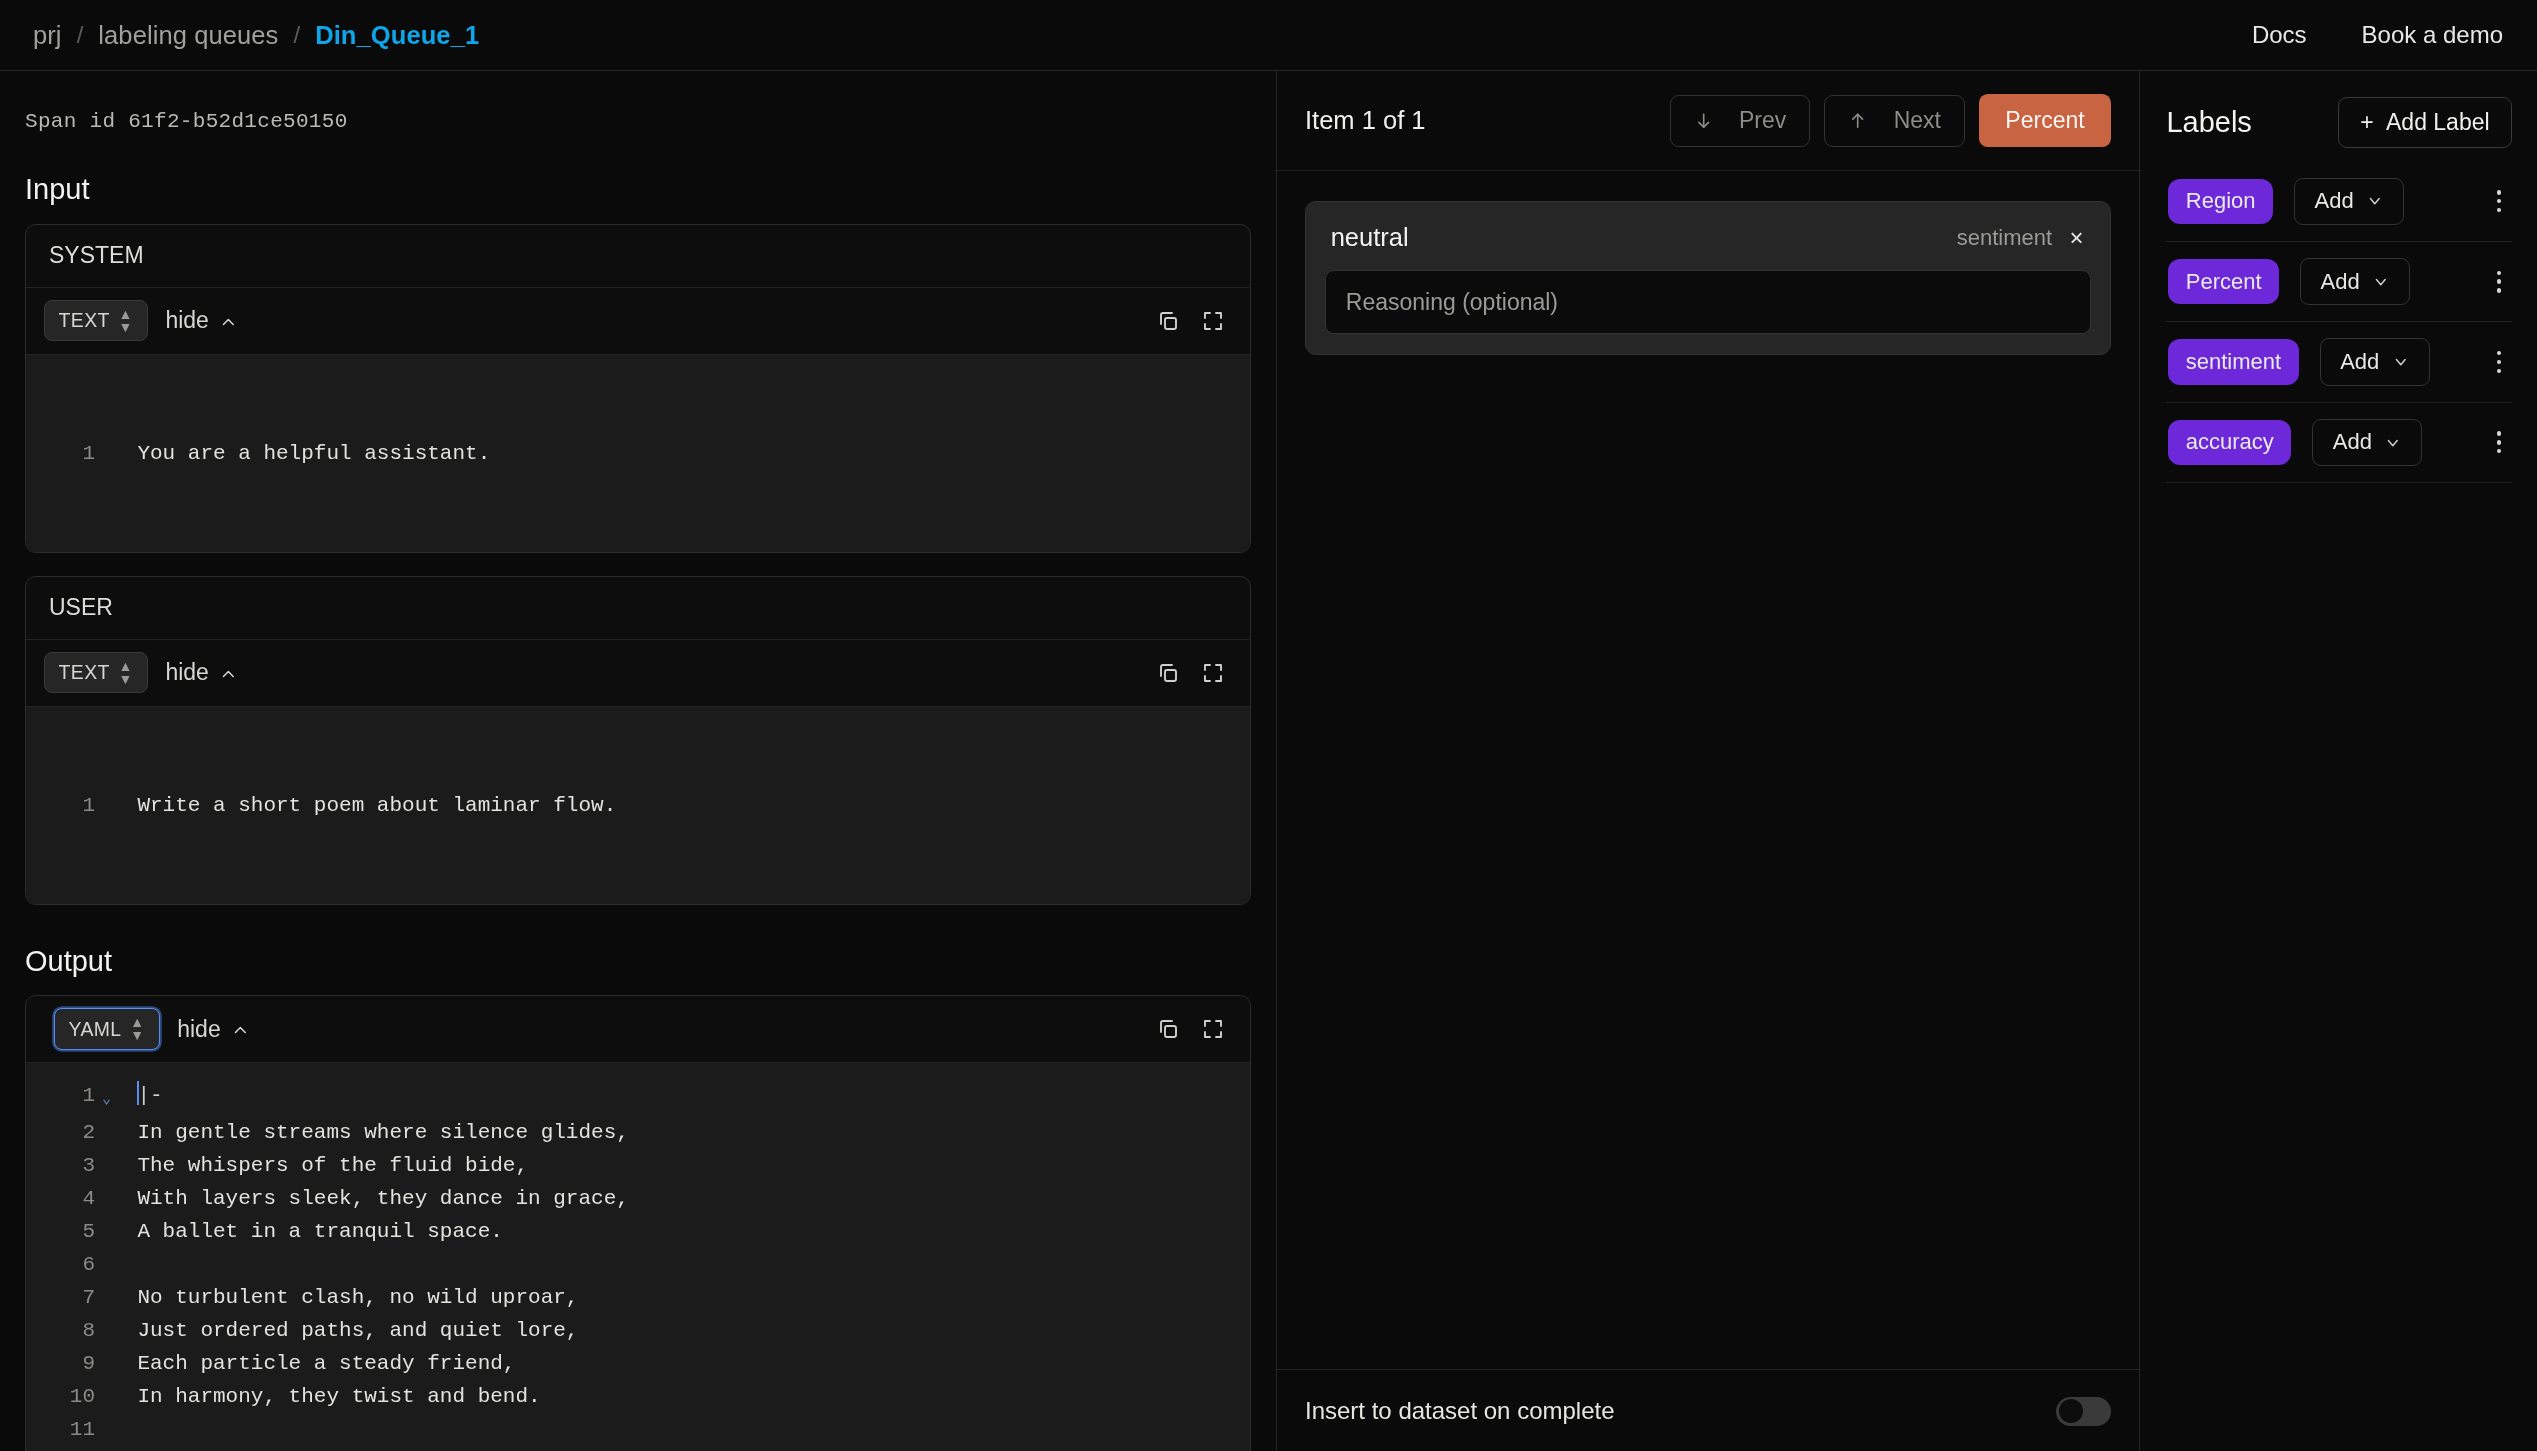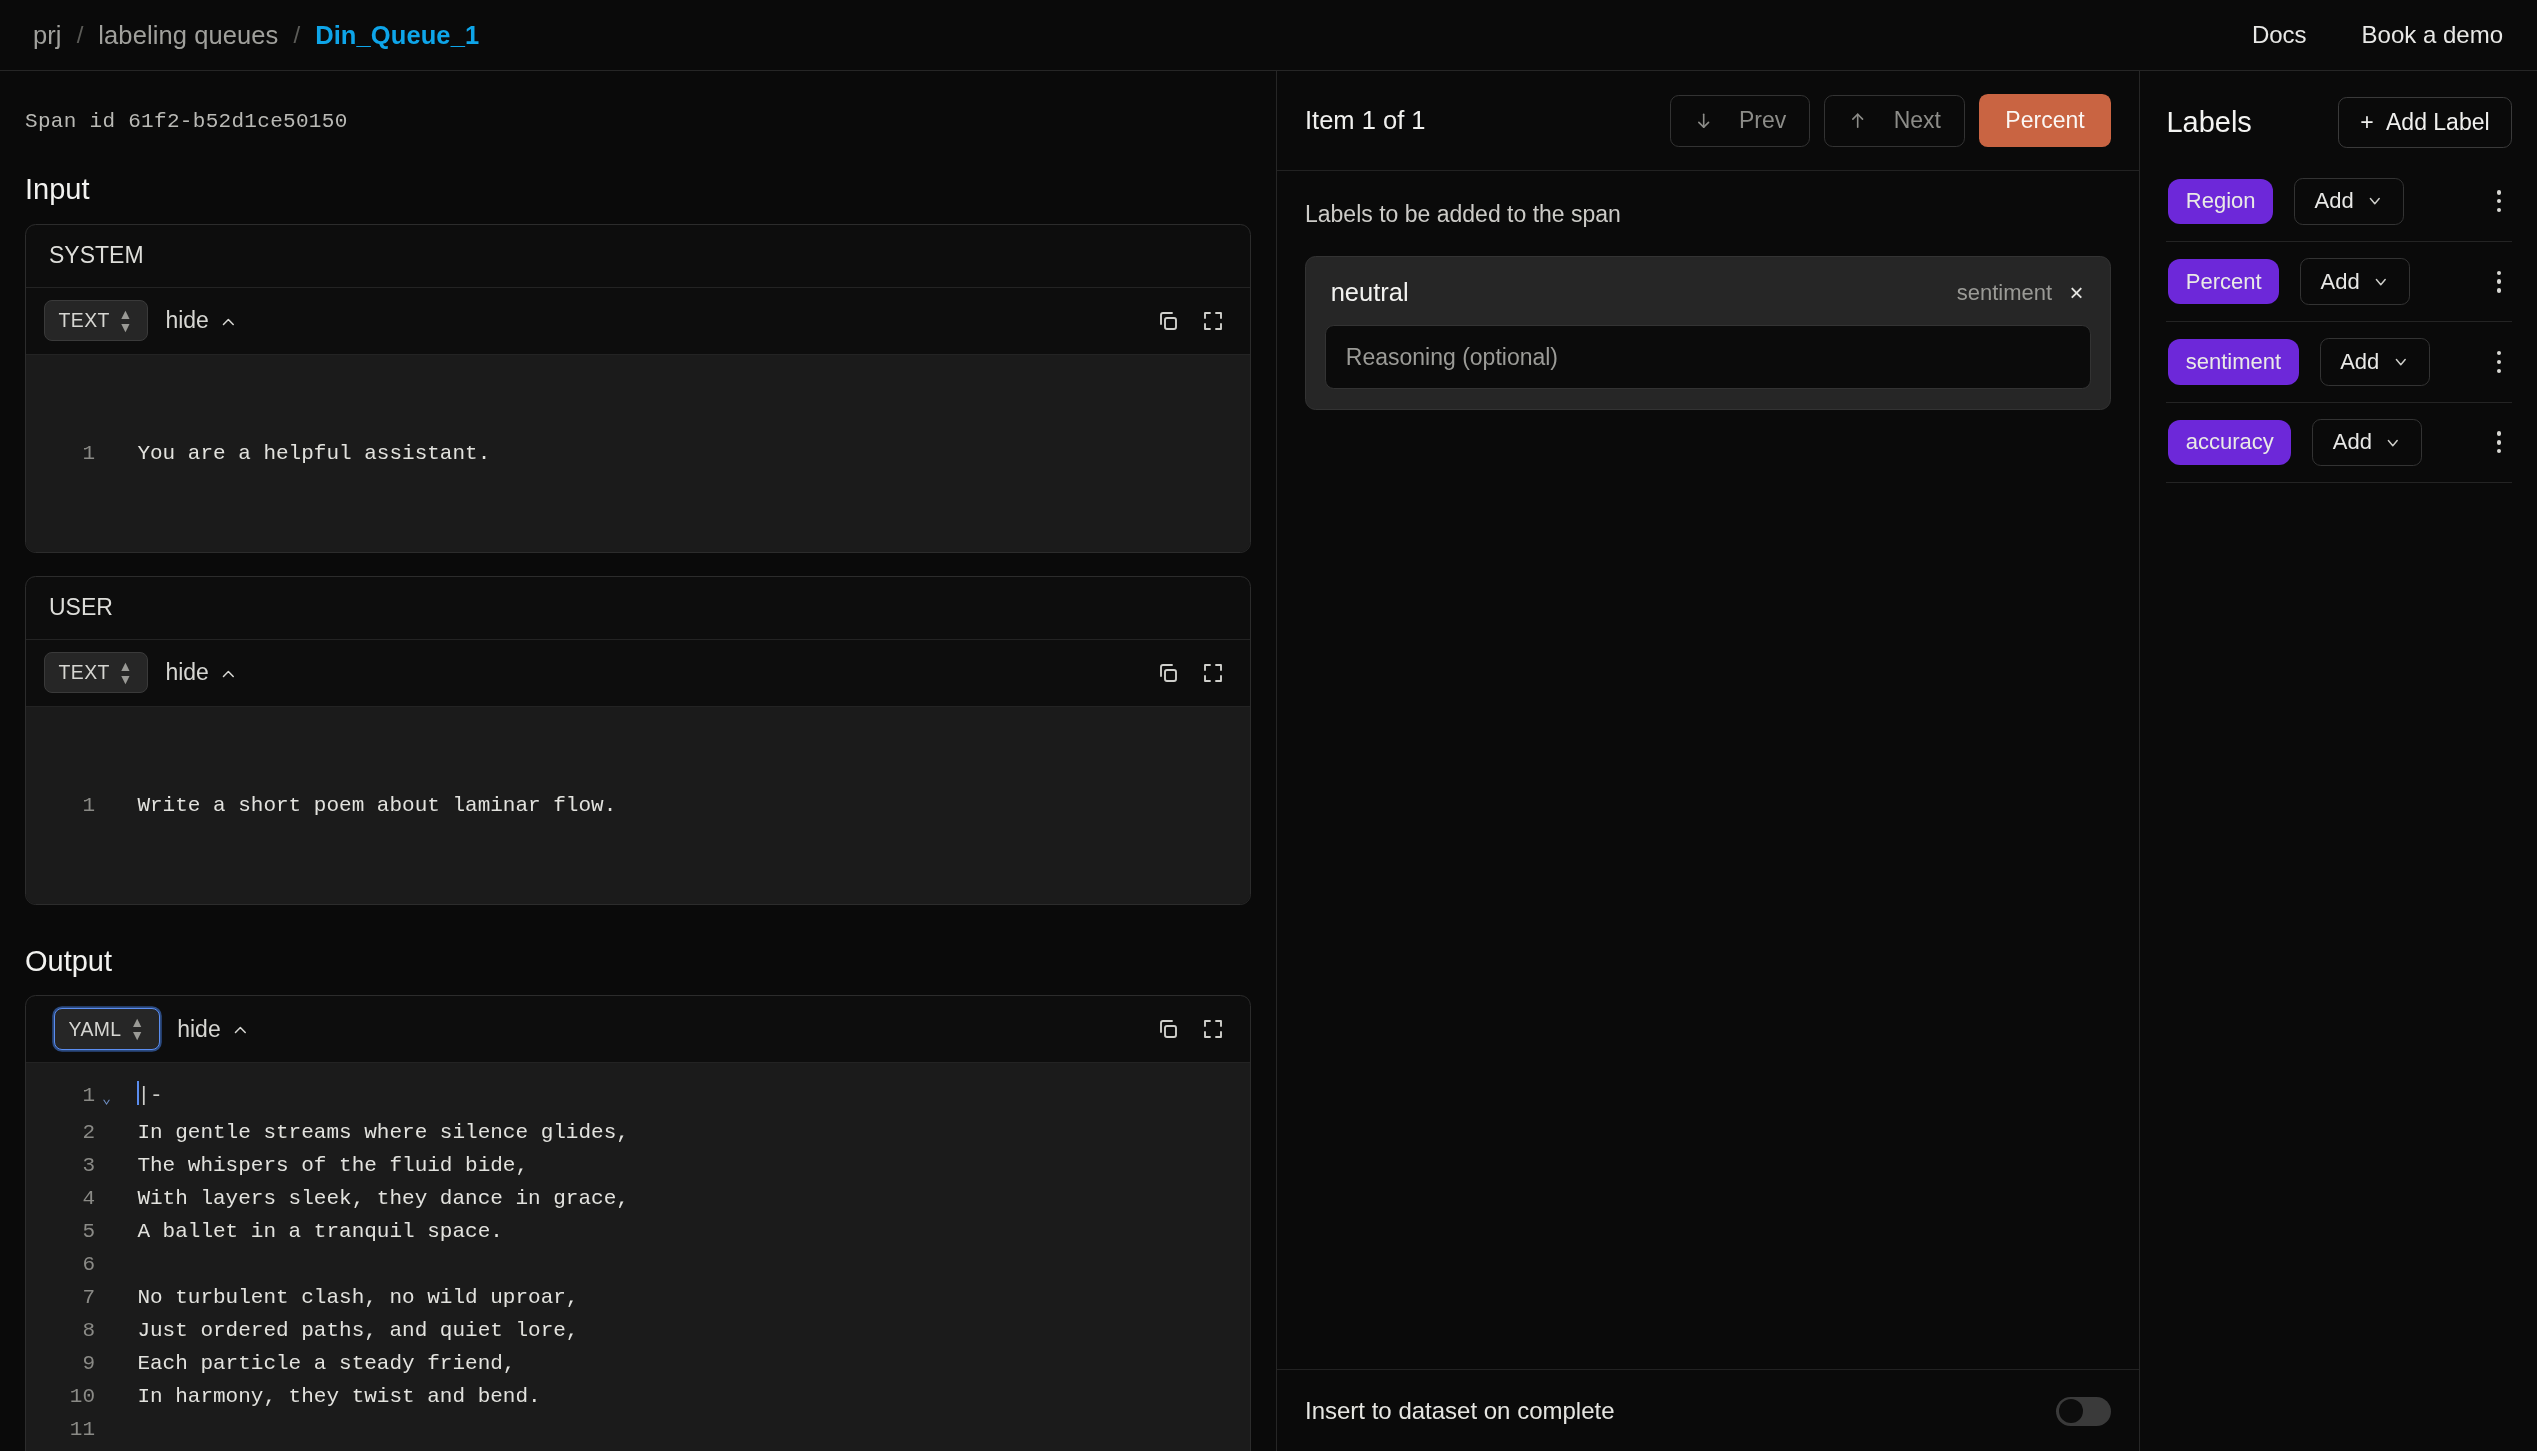--- a/index.html
+++ b/index.html
@@ -376,21 +376,20 @@
                 <line x1="12" y1="20" x2="12" y2="4"></line>
                 <polyline points="6,10 12,4 18,10"></polyline>
               </svg>
           </span>
           <span>Next</span>
         </button>
         <button class="primary-btn">Percent</button>
       </div>
 
       <div class="mid-body">
-        <div class="mid-hint">Labels to be added to the span</div>
         <div class="label-card">
           <div class="label-card-head">
             <span class="label-value">neutral</span>
             <span class="label-kind">sentiment</span>
             <span class="label-x">×</span>
           </div>
           <input class="reason-input" type="text" value="" placeholder="Reasoning (optional)" style="">
         </div>
       </div>
 

